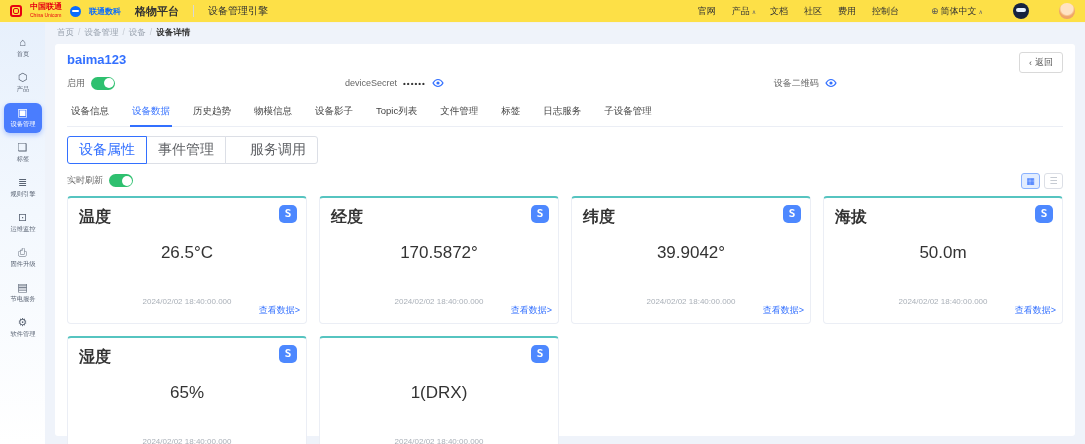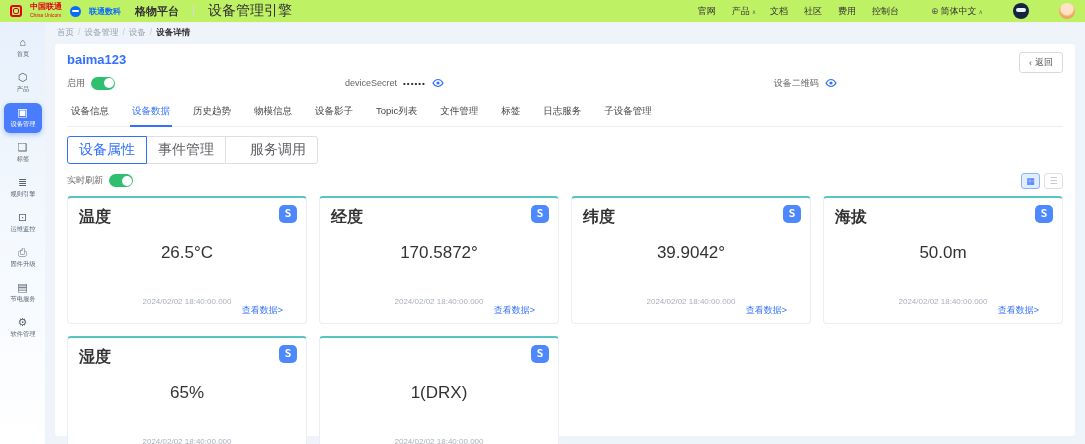--- a/index.html
+++ b/index.html
@@ -1,34 +1,34 @@
 <!DOCTYPE html>
 <html><head>
 <meta charset="utf-8">
 <style>
   * { margin:0; padding:0; box-sizing:border-box; }
   html,body { width:1085px; height:444px; overflow:hidden; }
   body { font-family:"Liberation Sans","DejaVu Sans",sans-serif; background:#eff3fa; color:#333; }
   .app { position:relative; width:1085px; height:444px; }
 
   
-  .top-header { position:absolute; top:0; left:0; width:1085px; height:23px; background:#bef264;
+  .top-header { position:absolute; top:0; left:0; width:1085px; height:23px; background:#fde047;
     display:flex; align-items:center; justify-content:space-between; padding:1px 10px; z-index:5;
     border-bottom:1px solid #f0f0f0; }
   .hdr-left { display:flex; align-items:center; gap:8px; }
   .logo-knot { width:12px; height:12px; border:2.5px solid #e60012; border-radius:3px; position:relative; }
   .logo-knot::after { content:""; position:absolute; inset:1px; border:1.5px solid #e60012; border-radius:2px; }
   .logo-txt { font-size:8px; font-weight:bold; color:#e60012; line-height:1.05; }
   .logo-sub { font-size:5px; color:#e60012; font-weight:normal; }
   .logo2-dot { width:11px; height:11px; border-radius:50%; background:#0a6cff; position:relative; }
   .logo2-dot::after { content:""; position:absolute; left:2px; right:2px; top:4.5px; height:2px; background:#fff; border-radius:2px; }
   .logo2-txt { font-size:8px; font-weight:bold; color:#0a6cff; }
   .platform { font-size:11px; font-weight:bold; color:#333; margin-left:6px; }
   .hdr-divider { width:1px; height:12px; background:#d8d8d8; margin:0 6px; }
-  .engine { font-size:14px; color:#333; }
+  .engine { font-size:10px; color:#333; }
   .hdr-right { display:flex; align-items:center; gap:30px; }
   .nav-item { font-size:9px; color:#333; cursor:pointer; display:flex; align-items:center; gap:2px; white-space:nowrap; }
   .caret { font-size:6px; color:#666; }
   .globe { font-size:9px; color:#555; }
   .avatar-robot { width:16px; height:16px; border-radius:50%; background:#16233f; position:relative; }
   .avatar-robot::after { content:""; position:absolute; left:3px; top:5px; width:10px; height:4px; background:#e8f4ff; border-radius:2px; }
   .avatar-user { width:16px; height:16px; border-radius:50%; background:radial-gradient(circle at 50% 35%, #ffe3c2 0 45%, #f0a868 60%, #e8956b 100%); }
 
   
   .sidebar { position:absolute; top:23px; left:0; width:45px; height:421px;
@@ -79,21 +79,21 @@
 
   .cards { display:grid; grid-template-columns:repeat(4,1fr); gap:12px; margin-top:7px; }
   .card { position:relative; height:128px; background:#fff; border:1px solid #ebeef5; border-top:2px solid #56c4c0;
     border-radius:4px; padding:9px 11px; }
   .card-title { font-size:16px; font-weight:bold; color:#333; }
   .card-icon { position:absolute; top:7px; right:9px; width:18px; height:18px; border-radius:5px; background:#4d88ff;
     color:#fff; font-size:11px; font-weight:bold; text-align:center; line-height:18px; cursor:pointer;
     font-family:"DejaVu Sans Mono","Liberation Mono",monospace; }
   .card-value { position:absolute; left:0; right:0; top:45px; text-align:center; font-size:17px; color:#333; }
   .card-time { position:absolute; left:0; right:0; top:99px; text-align:center; font-size:8px; color:#aab0b8; }
-  .card-link { position:absolute; right:23px; bottom:6px; font-size:9px; color:#3370ff; cursor:pointer; }
+  .card-link { position:absolute; right:6px; bottom:6px; font-size:9px; color:#3370ff; cursor:pointer; }
 </style>
 </head>
 <body>
 
 <div class="app">
 
   <header class="top-header">
     <div class="hdr-left">
       <span class="logo-knot"></span>
       <span class="logo-txt">

